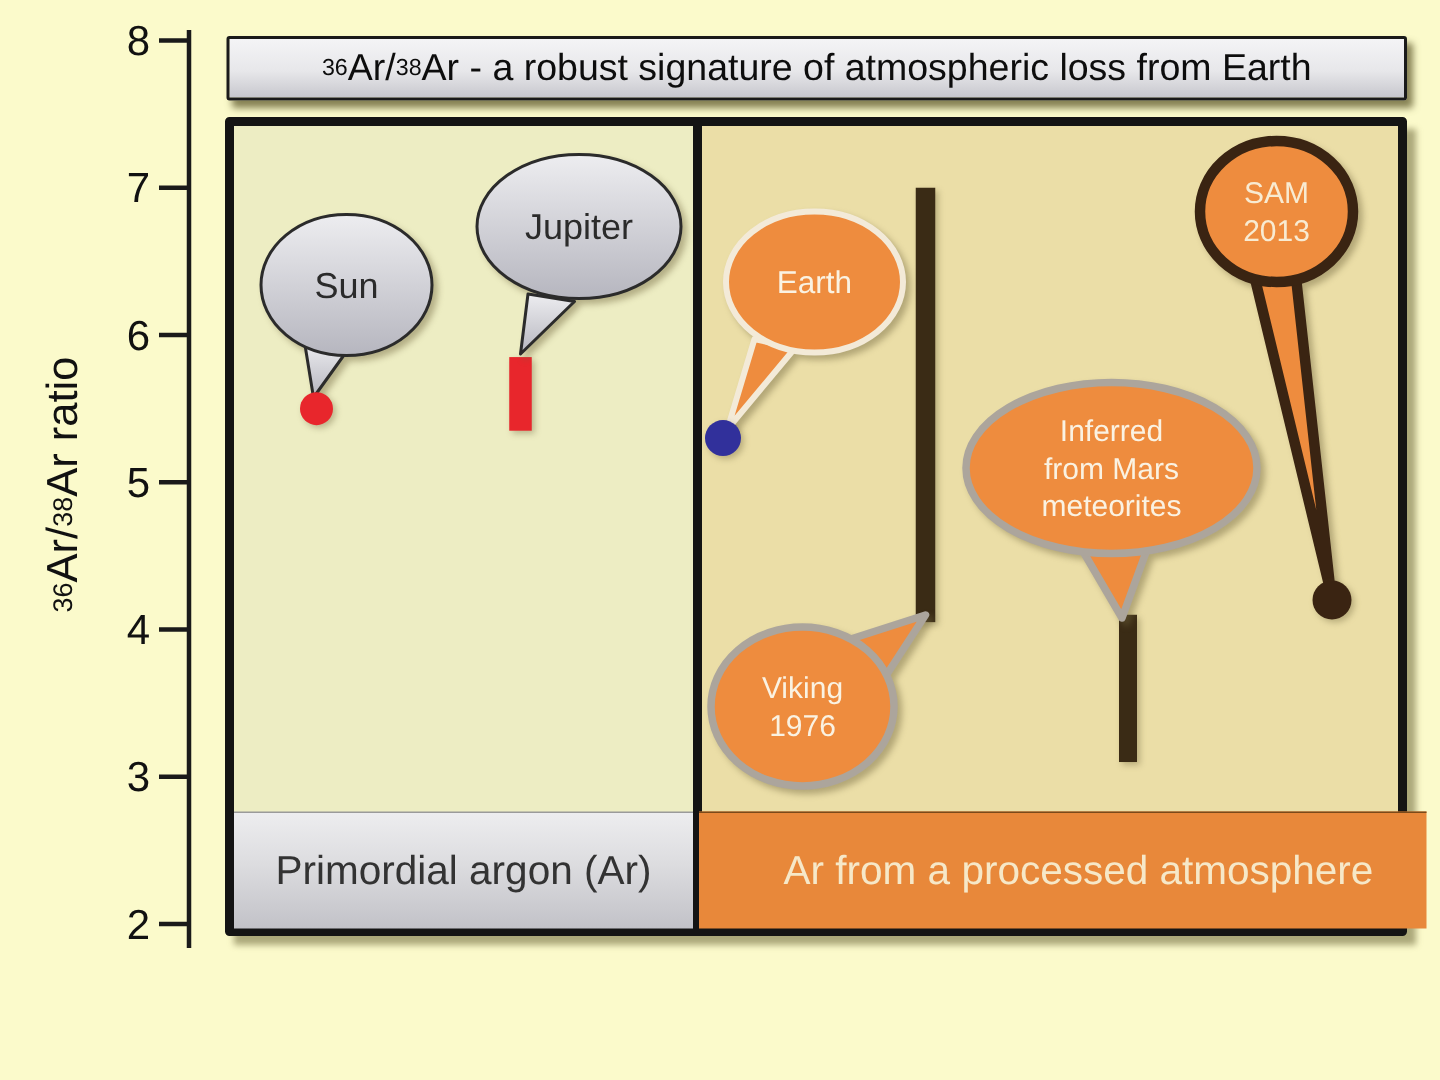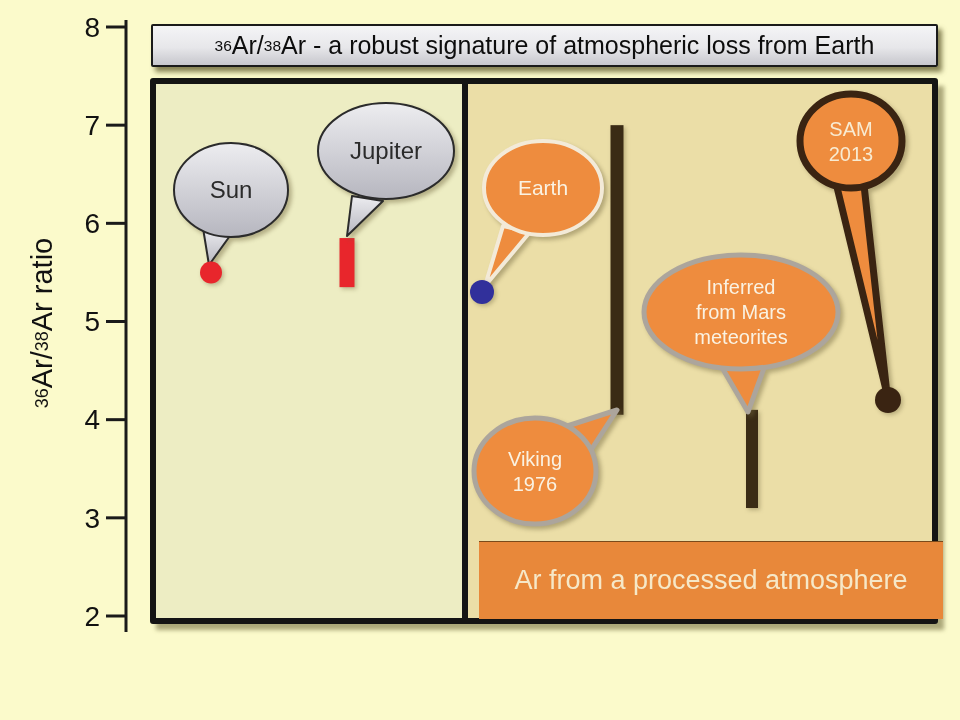--- a/index.html
+++ b/index.html
@@ -11,21 +11,21 @@
     background:rgba(105,100,55,.55);filter:blur(2px);}
   .plot-box{position:absolute;left:150px;top:78px;width:788px;height:546px;
     border:6px solid #141414;border-radius:3px;box-sizing:border-box;}
   .plot-box .region-left{position:absolute;left:0;top:0;width:306px;height:534px;}
   .plot-box .region-divider{position:absolute;left:306px;top:0;width:6px;height:534px;background:#141414;}
   .plot-box .region-right{position:absolute;left:312px;top:0;width:464px;height:534px;}
   .label-band{position:absolute;top:457px;height:77px;display:flex;align-items:center;justify-content:center;
     font-size:27px;}
   .label-left{left:0;width:306px;background:linear-gradient(#EDEDEF, #DCDCDF 45%, #C2C2C8);
     color:#333;border-top:1px solid #9a9a9a;}
-  .label-right{left:323px;width:464px;background:#E8883A;color:#F6E8C8;border-top:1px solid #7a4a1a;}
+  .label-right{left:310px;width:464px;background:#E8883A;color:#F6E8C8;border-top:1px solid #7a4a1a;padding-left:21px;}
 
   
   .title-box{position:absolute;left:151px;top:24px;width:787px;height:43px;box-sizing:border-box;
     border:2px solid #1a1a1a;background:linear-gradient(#F4F4F6,#E7E7EA 55%,#C7C7CD);
     display:flex;align-items:center;justify-content:center;font-size:25px;color:#0d0d0d;
     box-shadow:4px 5px 5px rgba(105,100,55,.8);border-radius:2px;}
 
   
   .y-label{position:absolute;left:-88px;top:301px;width:260px;height:44px;
     display:flex;align-items:center;justify-content:center;font-size:29px;color:#111;
@@ -42,20 +42,21 @@
 <body>
 
 <div class="slide" style="background: rgb(251, 250, 203);">
 
   <div class="plot-shadow"></div>
 
   <div class="plot-box">
     <div class="region-left" style="background-color: rgb(237, 237, 195);"></div>
     <div class="region-divider"></div>
     <div class="region-right" style="background-color: rgb(235, 222, 167);"></div>
+    <div class="label-band label-left">Primordial argon (Ar)</div>
     <div class="label-band label-right">Ar from a processed atmosphere</div>
   </div>
 
   <svg id="chart" width="960" height="720" viewBox="0 0 960 720">
       <defs>
         <linearGradient id="gradGray" x1="0" y1="0" x2="0" y2="1">
           <stop offset="0%" stop-color="#EDEDF0"></stop>
           <stop offset="100%" stop-color="#B6B6BF"></stop>
         </linearGradient>
       </defs>

